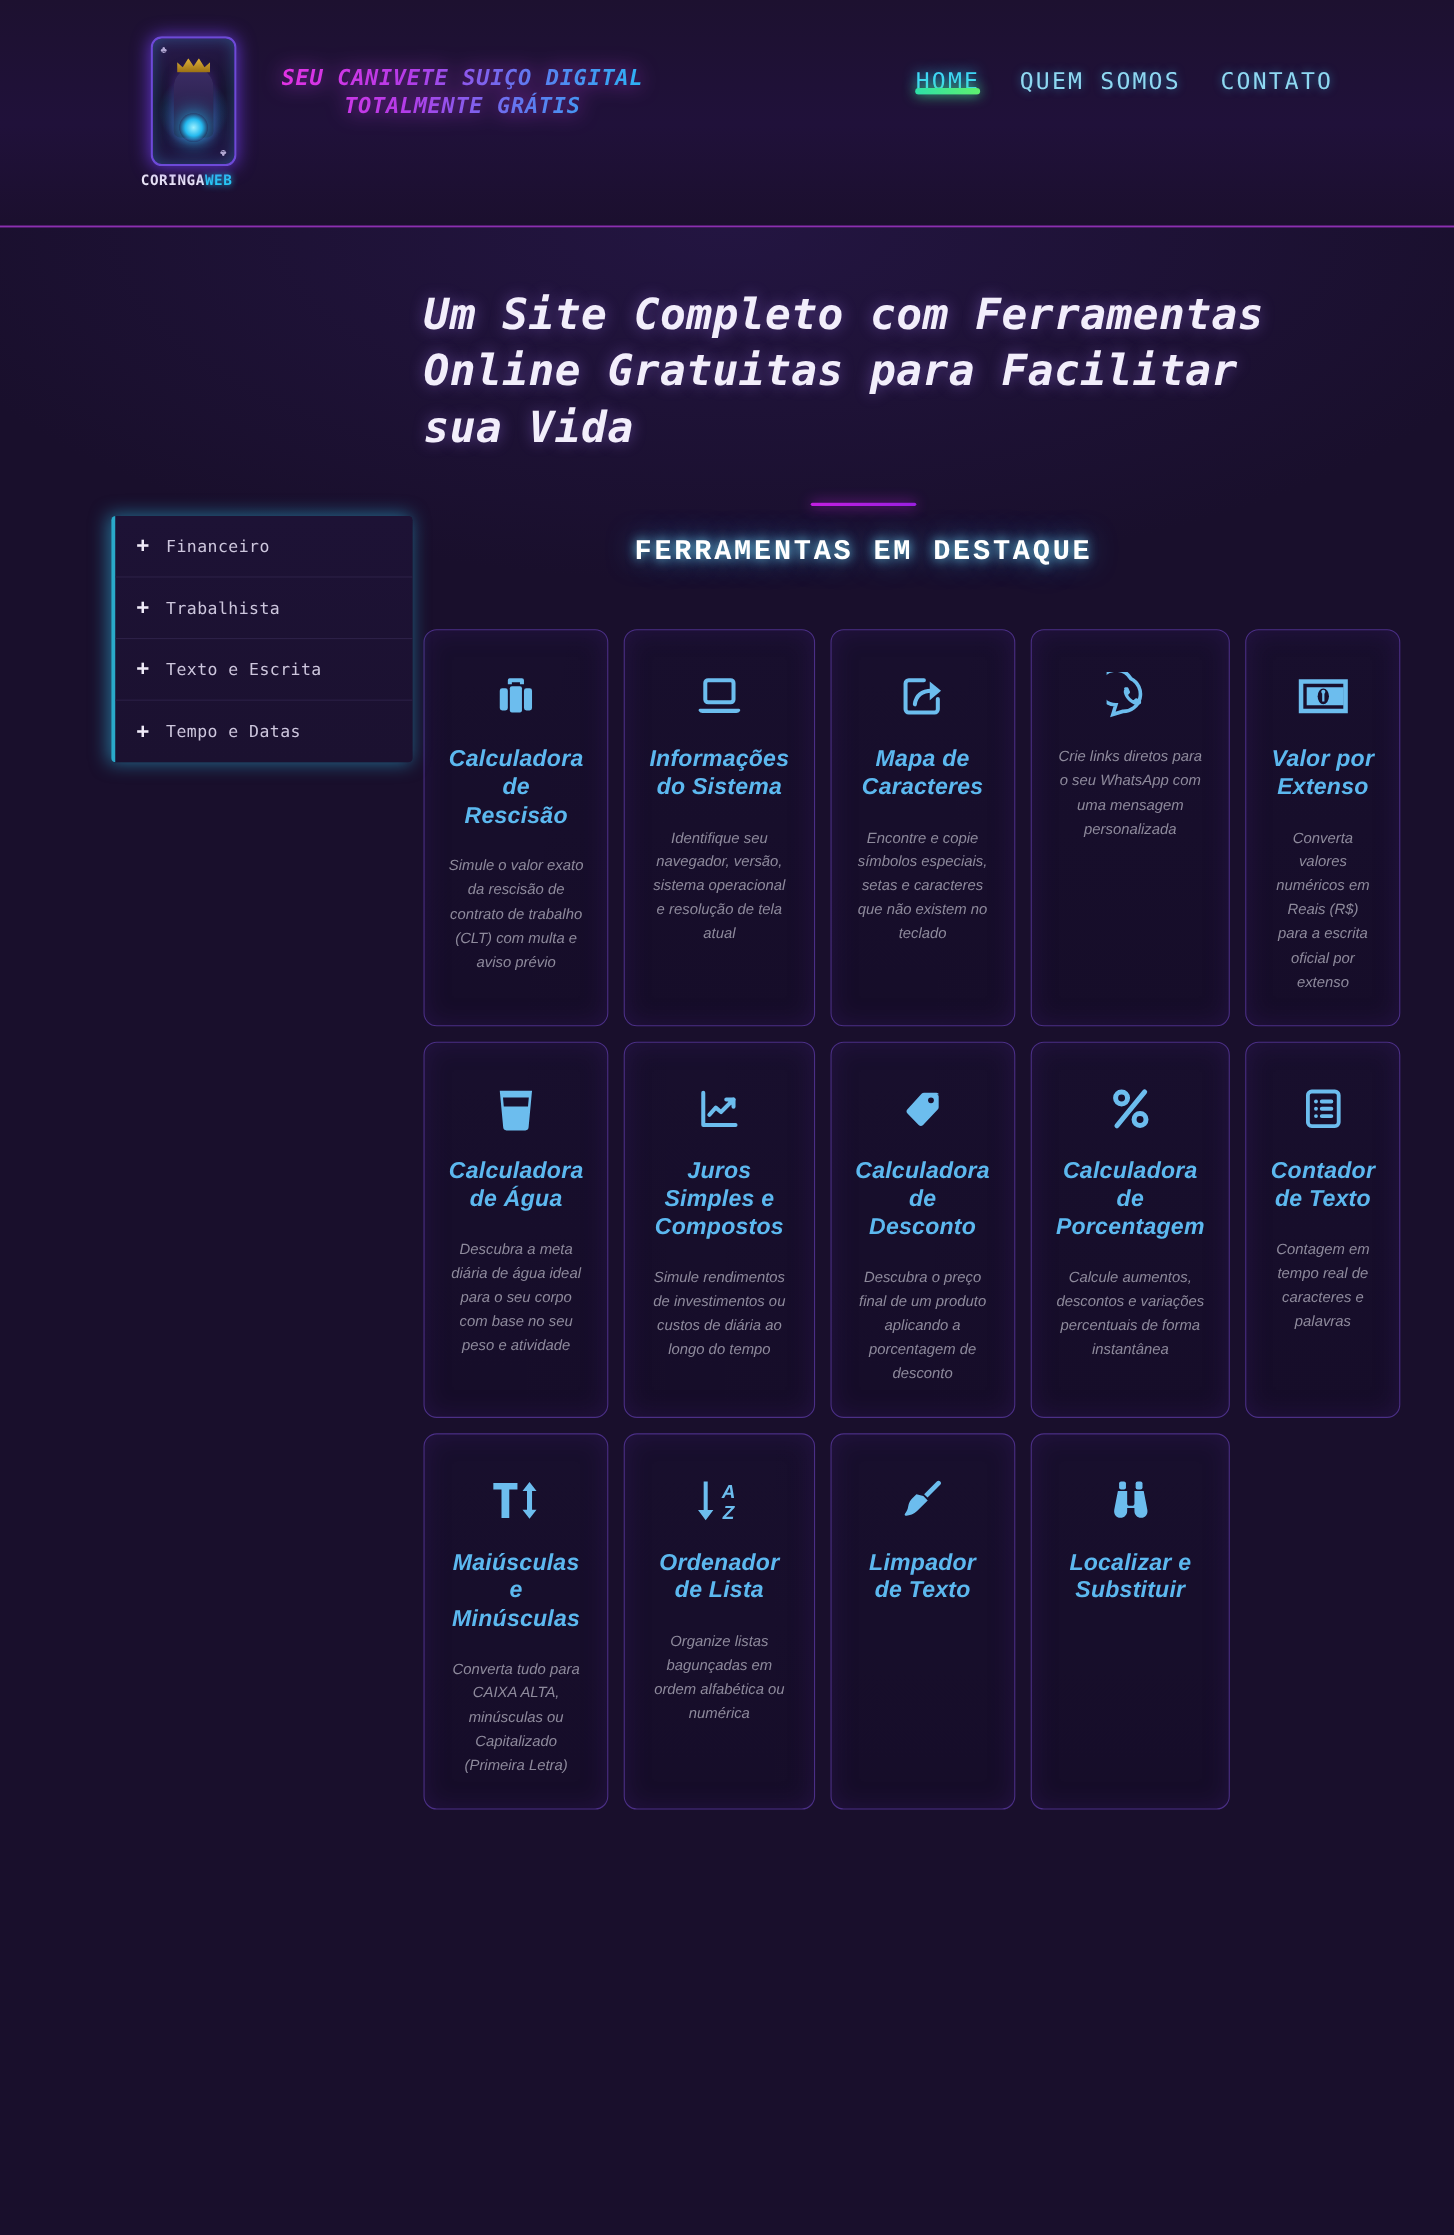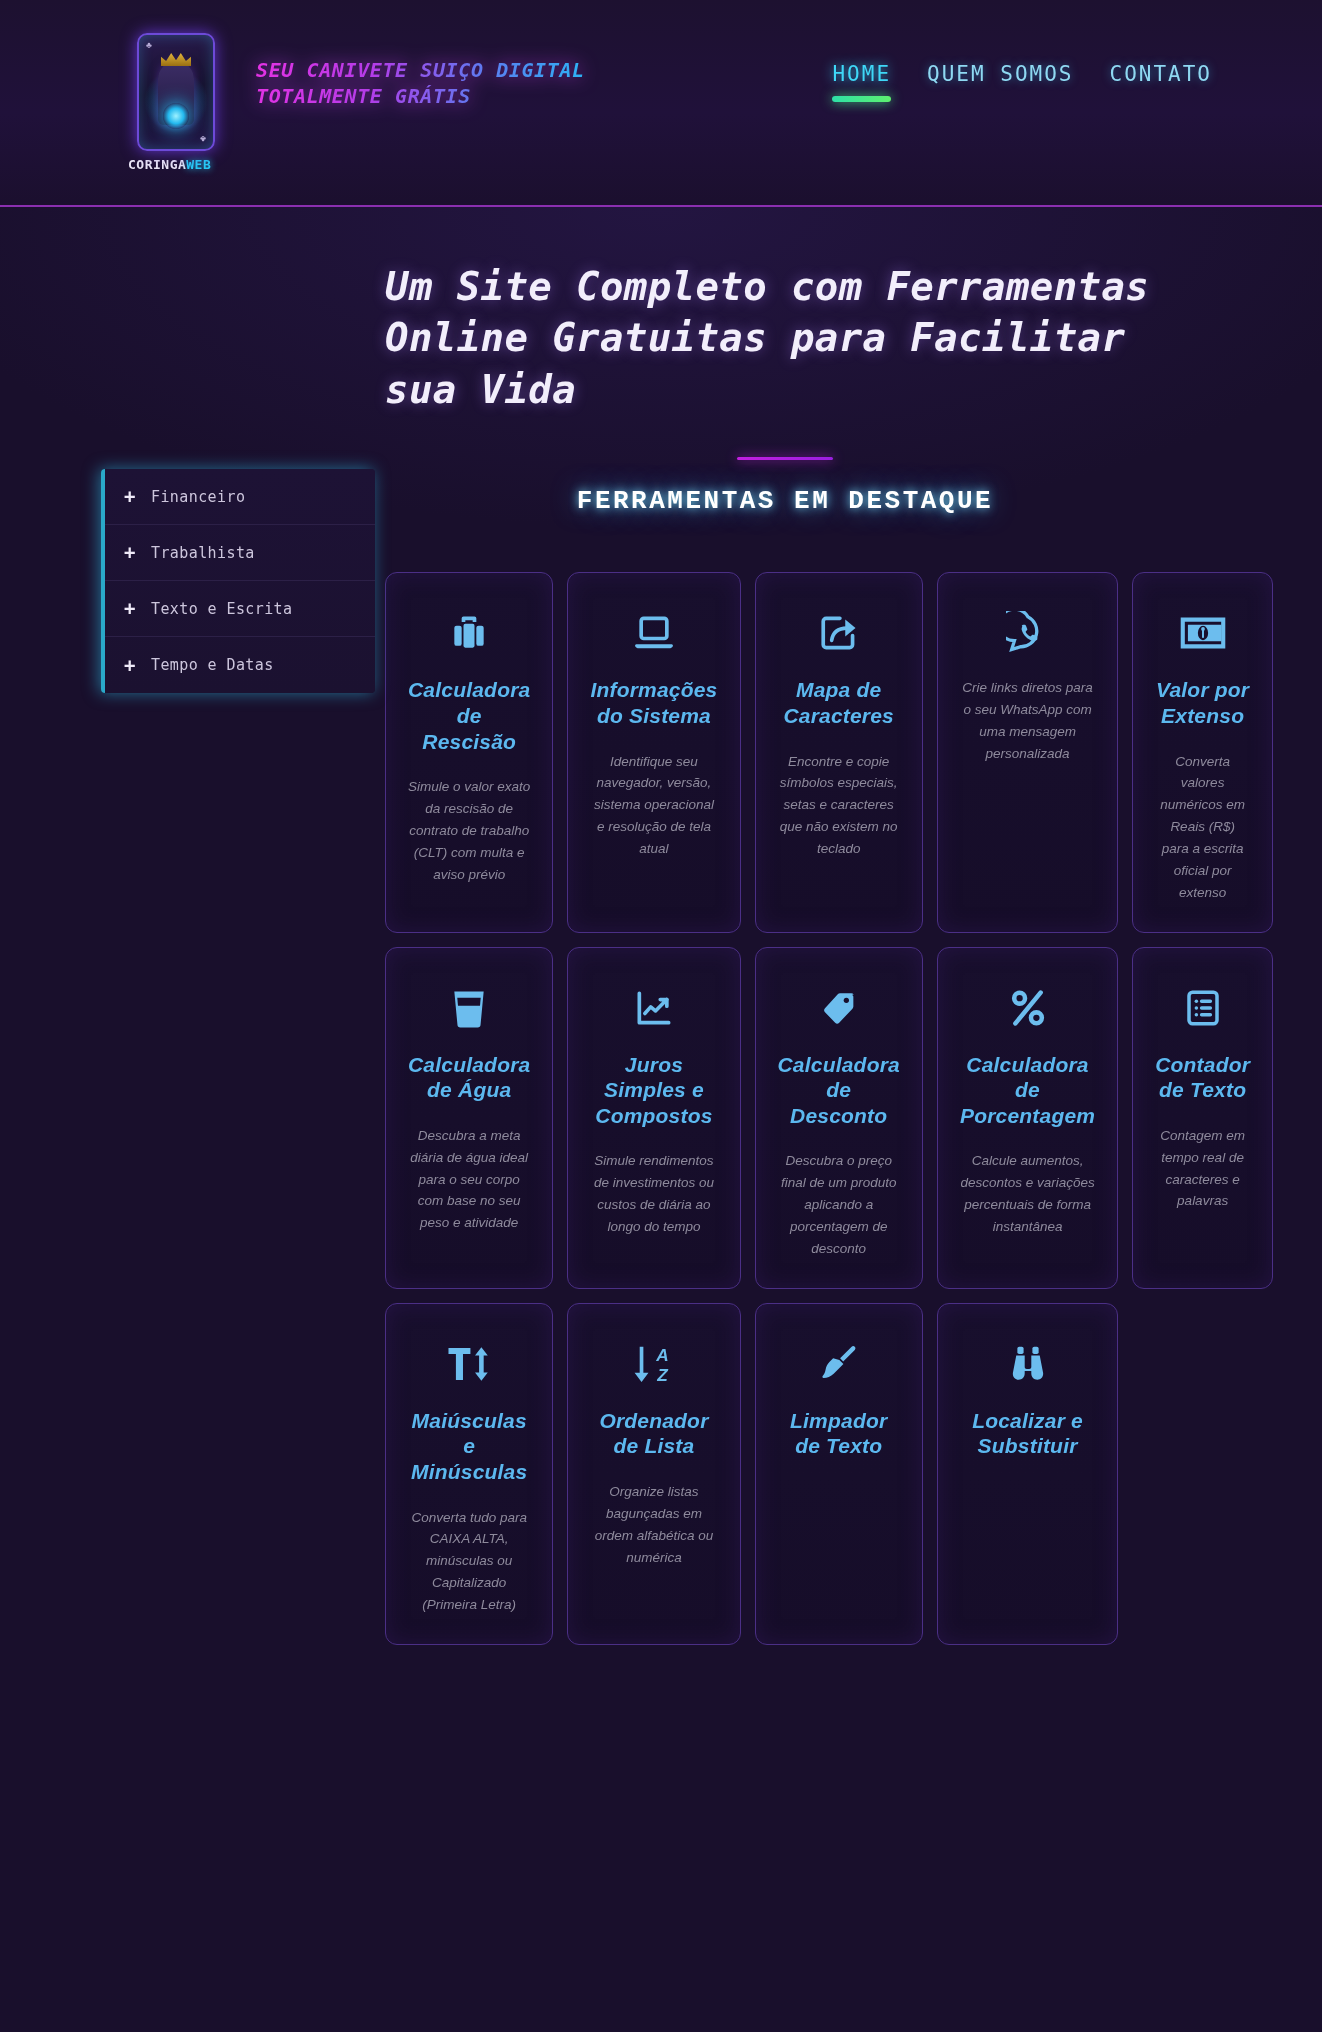--- a/index.html
+++ b/index.html
@@ -100,38 +100,38 @@
     font-weight: bold;
     font-size: 20px;
     line-height: 1.32;
     letter-spacing: .6px;
     background: linear-gradient(100deg, #e432e4 0%, #b43ce8 35%, #5d7bf0 68%, #29b7f5 100%);
     -webkit-background-clip: text;
     background-clip: text;
     color: transparent;
     filter: drop-shadow(0 0 9px rgba(190,60,230,.75));
     white-space: pre-line;
+    text-align: center;
   }
 
   .main-nav {
     position: absolute;
     right: 110px;
     top: 62px;
     display: flex;
     align-items: flex-start;
     gap: 36px;
   }
   .nav-link {
     position: relative;
     font-family: "DejaVu Sans Mono", monospace;
     font-size: 21px;
     letter-spacing: 2px;
     color: #8fd9f2;
     text-decoration: none;
-    padding-bottom: 16px;
     text-shadow: 0 0 8px rgba(60,190,240,.55);
     cursor: pointer;
   }
   .nav-link.is-active { color: #3fd8f7; text-shadow: 0 0 12px rgba(50,215,250,.95); }
   .nav-link.is-active::after {
     content: "";
     position: absolute;
     left: 0; right: 0; bottom: 0;
     height: 6px;
     border-radius: 3px;

